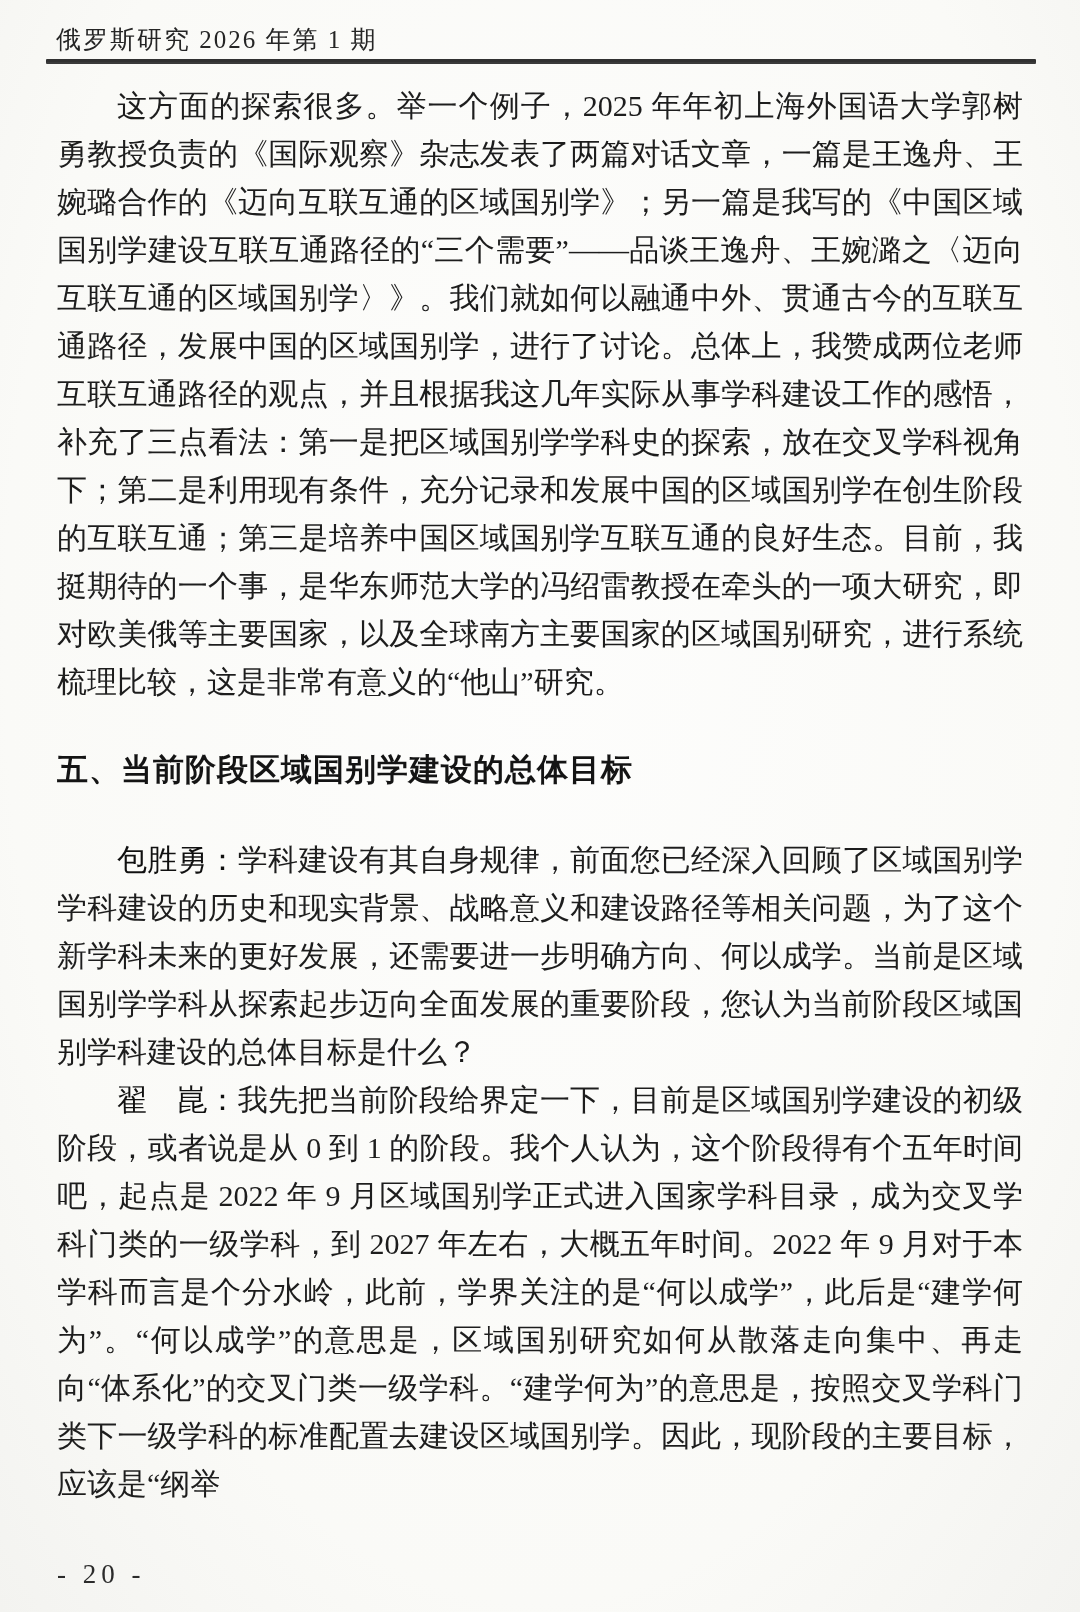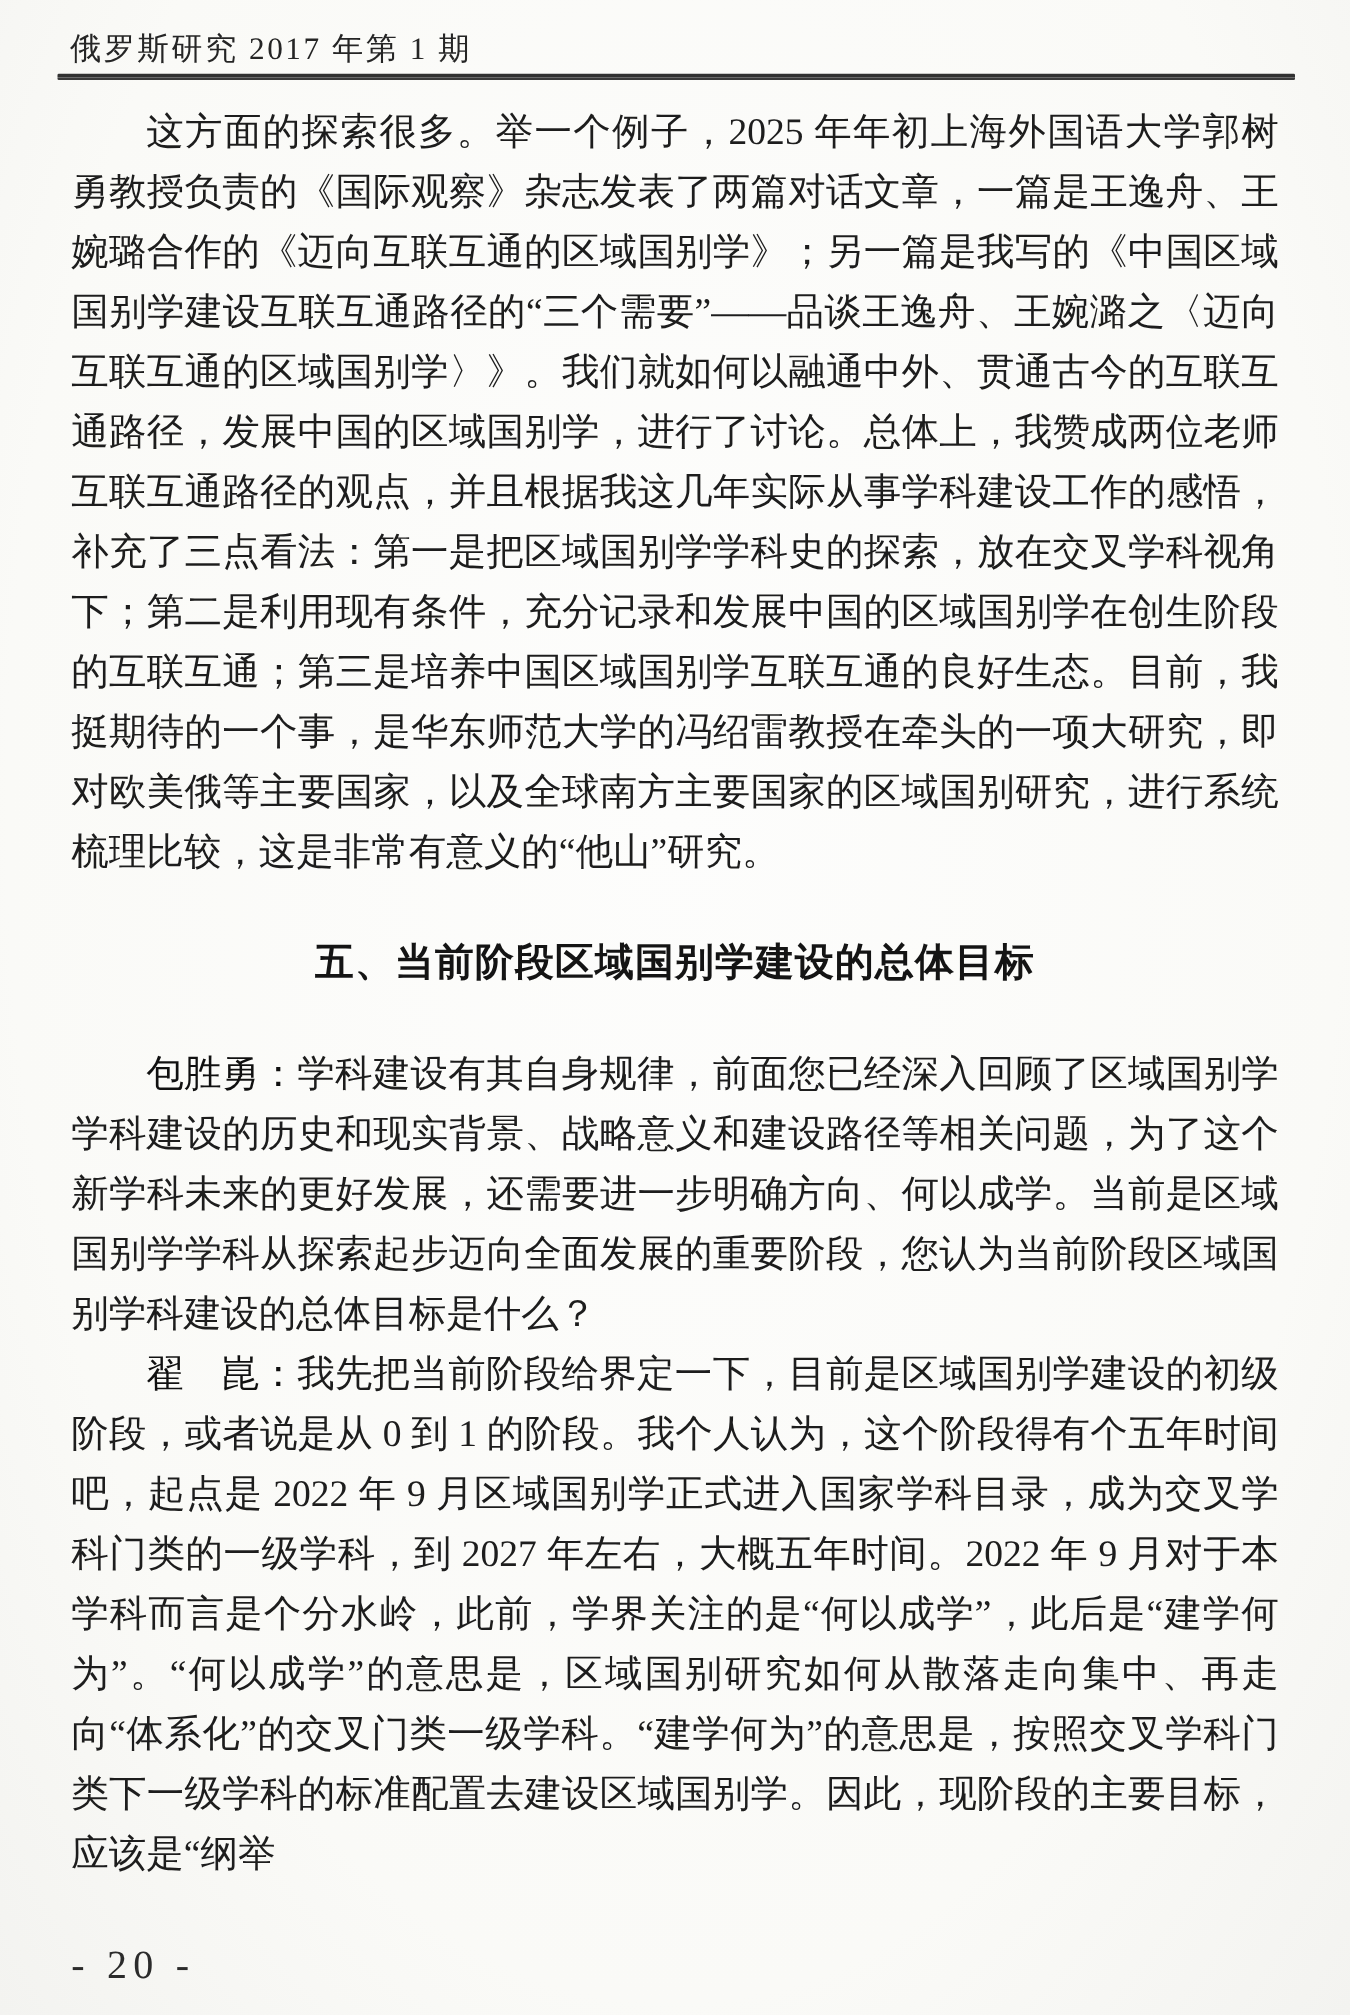--- a/index.html
+++ b/index.html
@@ -50,48 +50,47 @@
     }
     .para {
       margin: 0;
       text-indent: 2em;
     }
     .section-heading {
       font-family: "Liberation Sans", "DejaVu Sans", sans-serif;
       font-weight: bold;
       font-size: 31px;
       line-height: 48px;
-      text-align: center;
       text-indent: 0;
       letter-spacing: 1px;
       margin: 40px 0 42px 0;
       color: #141414;
     }
     .speaker {
       font-family: "Liberation Sans", "DejaVu Sans", sans-serif;
       font-weight: normal;
       color: #101010;
     }
     .page-footer {
       position: absolute;
       left: 57px;
       bottom: 22px;
-      font-size: 32px;
+      font-size: 27px;
       letter-spacing: 5px;
       color: #2b2b2b;
       font-family: "Liberation Serif", "DejaVu Serif", serif;
     }
   </style>
 </head>
 <body>
 
 <div class="page">
 
   <header class="page-header">
-    <div class="journal-line">俄罗斯研究 2017 年第 1 期</div>
+    <div class="journal-line">俄罗斯研究 2026 年第 1 期</div>
     <div class="header-rule"></div>
   </header>
 
   <main class="page-body">
 
     <p class="para">这方面的探索很多。举一个例子，2025 年年初上海外国语大学郭树勇教授负责的《国际观察》杂志发表了两篇对话文章，一篇是王逸舟、王婉璐合作的《迈向互联互通的区域国别学》；另一篇是我写的《中国区域国别学建设互联互通路径的“三个需要”——品谈王逸舟、王婉潞之〈迈向互联互通的区域国别学〉》。我们就如何以融通中外、贯通古今的互联互通路径，发展中国的区域国别学，进行了讨论。总体上，我赞成两位老师互联互通路径的观点，并且根据我这几年实际从事学科建设工作的感悟，补充了三点看法：第一是把区域国别学学科史的探索，放在交叉学科视角下；第二是利用现有条件，充分记录和发展中国的区域国别学在创生阶段的互联互通；第三是培养中国区域国别学互联互通的良好生态。目前，我挺期待的一个事，是华东师范大学的冯绍雷教授在牵头的一项大研究，即对欧美俄等主要国家，以及全球南方主要国家的区域国别研究，进行系统梳理比较，这是非常有意义的“他山”研究。</p>
 
     <h2 class="section-heading">五、当前阶段区域国别学建设的总体目标</h2>
 
     <p class="para"><span class="speaker">包胜勇：</span><span class="dialog-text">学科建设有其自身规律，前面您已经深入回顾了区域国别学学科建设的历史和现实背景、战略意义和建设路径等相关问题，为了这个新学科未来的更好发展，还需要进一步明确方向、何以成学。当前是区域国别学学科从探索起步迈向全面发展的重要阶段，您认为当前阶段区域国别学科建设的总体目标是什么？</span></p>

